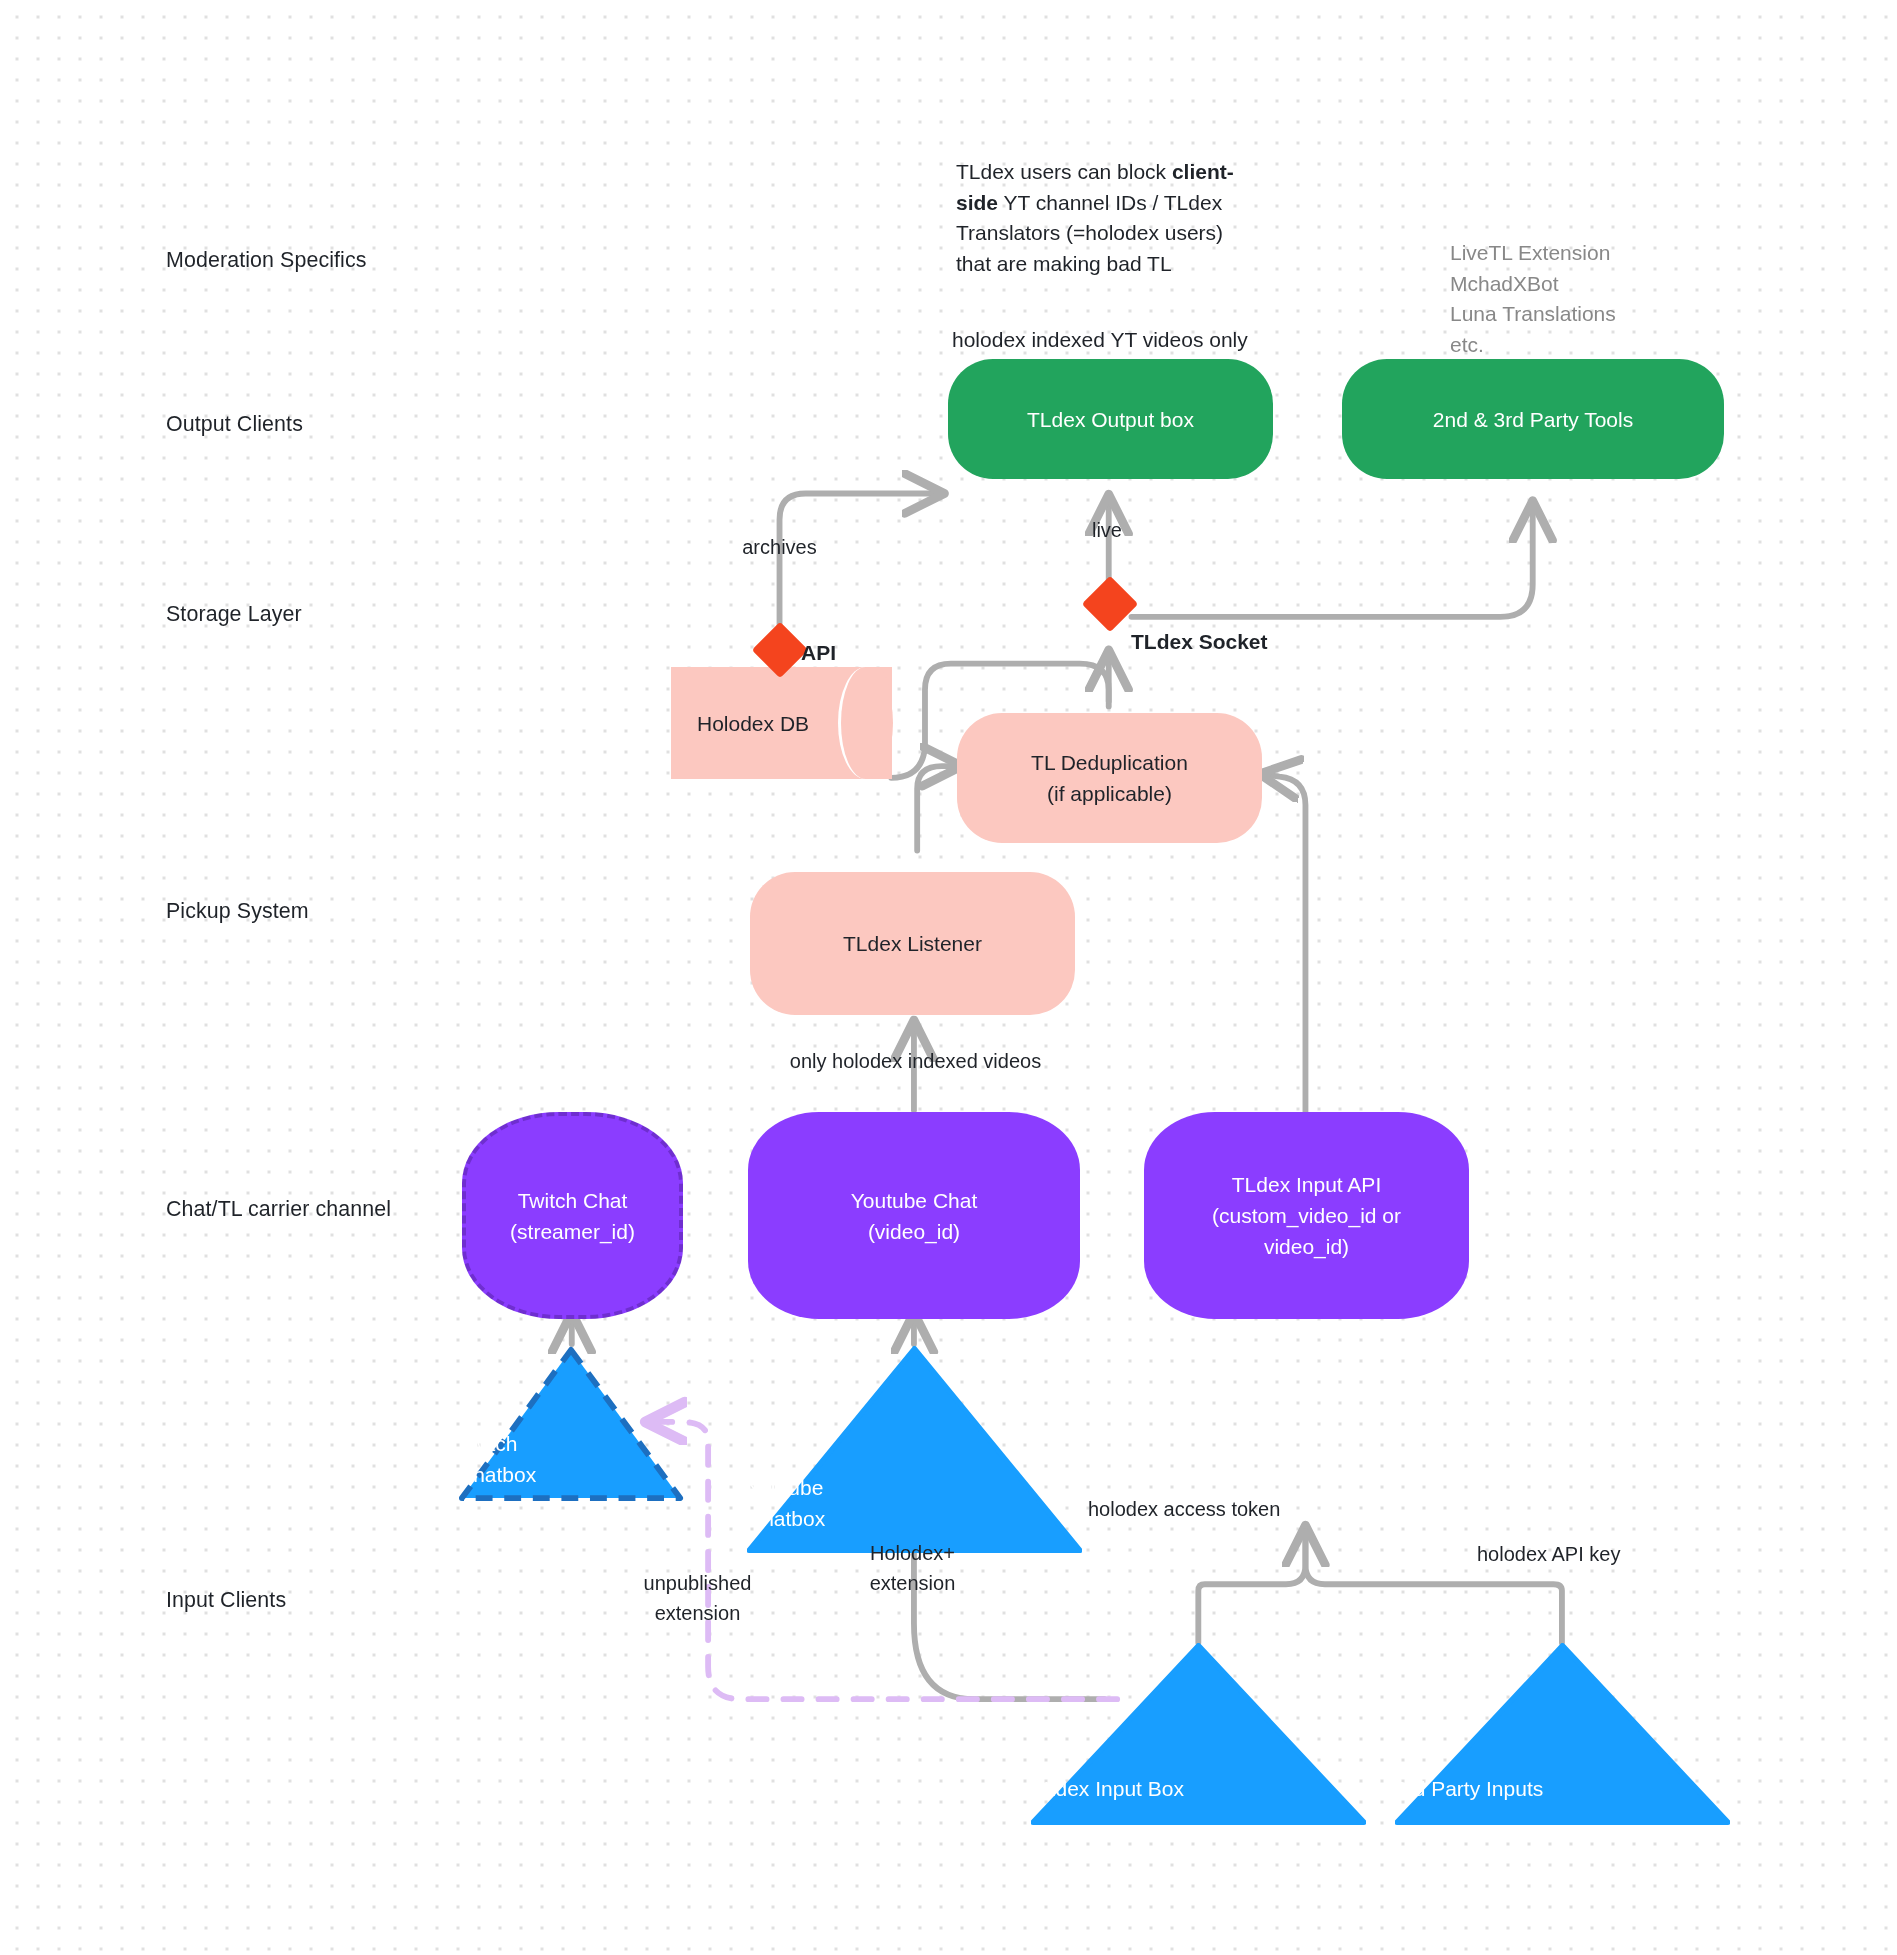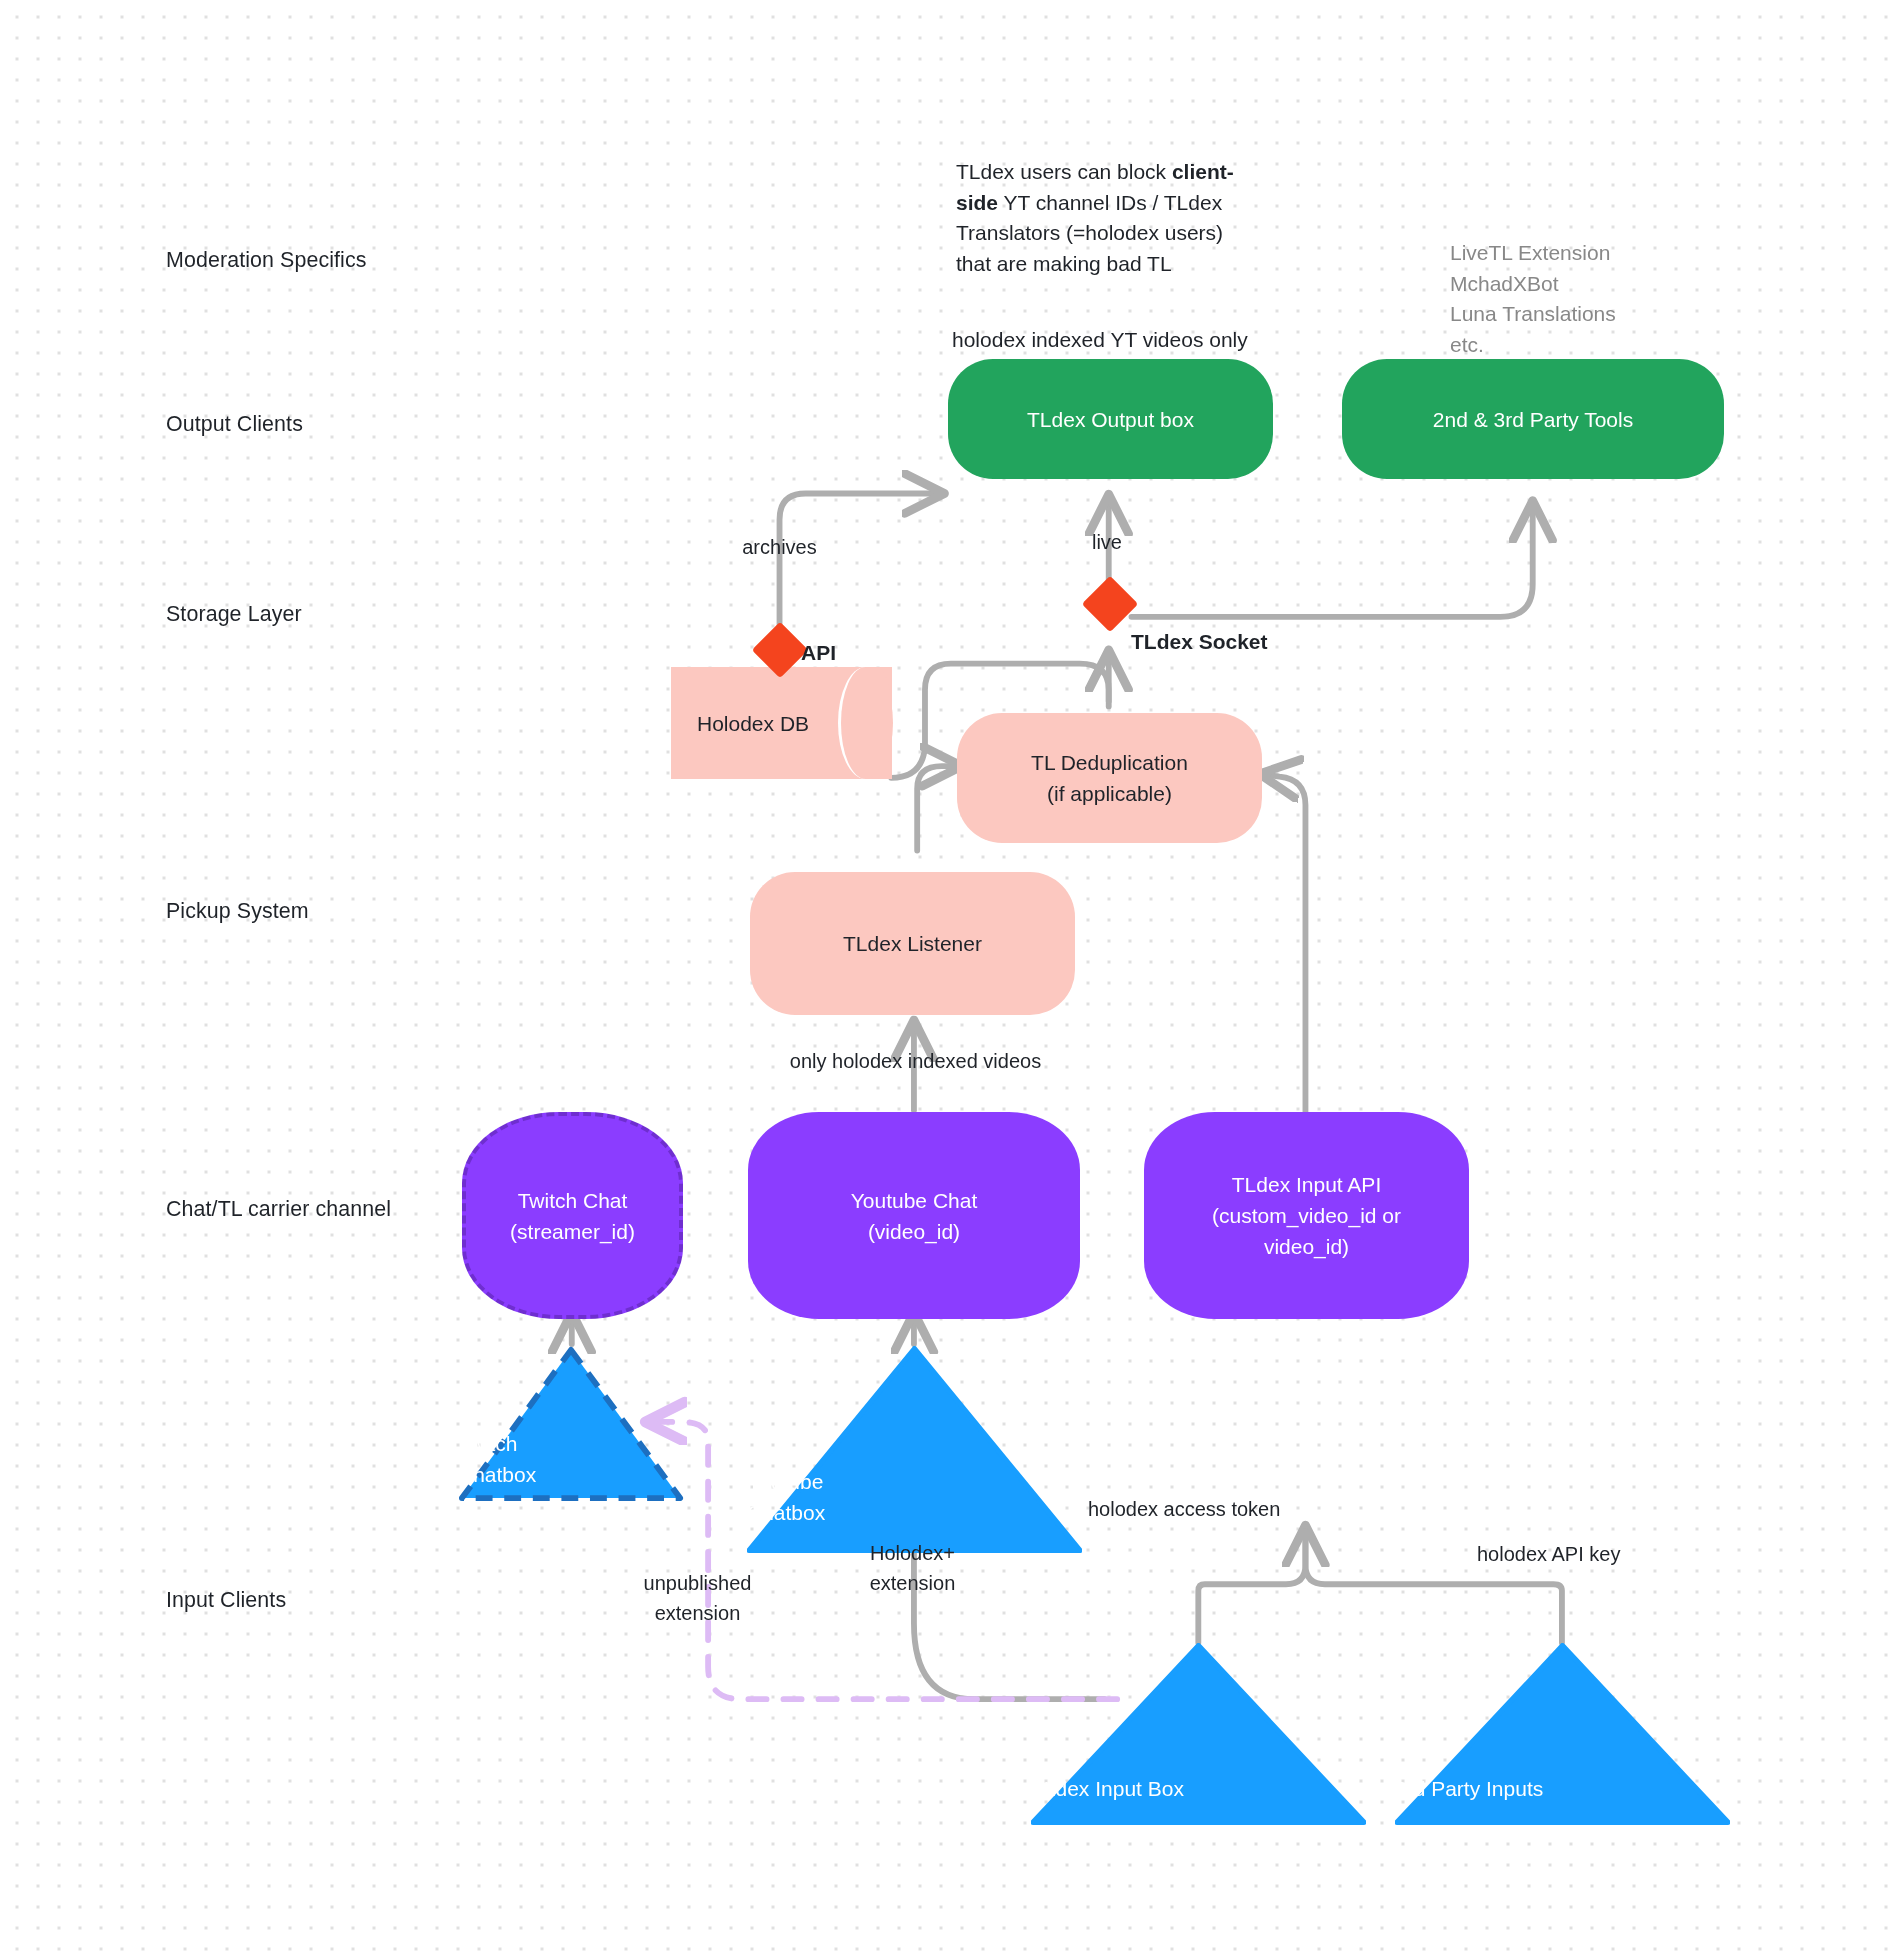--- a/index.html
+++ b/index.html
@@ -209,21 +209,21 @@
       <polygon points="174,6 342,234 6,234" fill="#189eff" stroke="#1d6fc0" stroke-width="9" stroke-dasharray="26 18" stroke-linejoin="round"></polygon>
     </svg>
     <div class="tri-txt" style="margin-bottom:11.7px;">Twitch
 Chatbox</div>
   </div>
 
   <div class="tri" style="left:747px; top:1346px; width:335px; height:207px;">
     <svg class="tri-shape" viewBox="0 0 516 318" preserveAspectRatio="none">
       <polygon points="258,4 513,314 3,314" fill="#189eff" stroke="#189eff" stroke-width="8" stroke-linejoin="round"></polygon>
     </svg>
-    <div class="tri-txt" style="margin-bottom:25px;">Youtube
+    <div class="tri-txt" style="margin-bottom:19px;">Youtube
 Chatbox</div>
   </div>
 
   <div class="tri" style="left:1031px; top:1643px; width:335px; height:182px;">
     <svg class="tri-shape" viewBox="0 0 516 280" preserveAspectRatio="none">
       <polygon points="258,4 513,276 3,276" fill="#189eff" stroke="#189eff" stroke-width="8" stroke-linejoin="round"></polygon>
     </svg>
     <div class="tri-txt" style="margin-bottom:21px;">TLdex Input Box</div>
   </div>
 
@@ -234,21 +234,21 @@
     <div class="tri-txt" style="margin-bottom:21px;">3rd Party Inputs</div>
   </div>
 
   <div class="diamond" style="left:760px; top:630px; width:40px; height:40px; transform:rotate(45deg); border-radius:3.9px;"></div>
   <div class="diamond" style="left:1090px; top:584px; width:40px; height:40px; transform:rotate(45deg) scaleY(1); border-radius:3.9px;"></div>
 
 </div>
 
 <div class="layer">
   <div class="edge-label" style="left:708px; top:532px; width:143px;">archives</div>
-  <div class="edge-label" style="left:1065px; top:527px; width:84px;">live</div>
+  <div class="edge-label" style="left:1065px; top:515px; width:84px;">live</div>
   <div class="edge-label bold" style="left:801px; top:638px;">API</div>
   <div class="edge-label bold" style="left:1131px; top:627px;">TLdex Socket</div>
 
   <div class="edge-label" style="left:727px; top:1046px; width:377px;">only holodex indexed videos</div>
 
   <div class="edge-label" style="left:623px; top:1568px; width:149px;">unpublished
 extension</div>
   <div class="edge-label" style="left:838px; top:1538px; width:149px;">Holodex+
 extension</div>
   <div class="edge-label" style="left:1088px; top:1494px; width:221px; text-align:left;">holodex access token</div>

